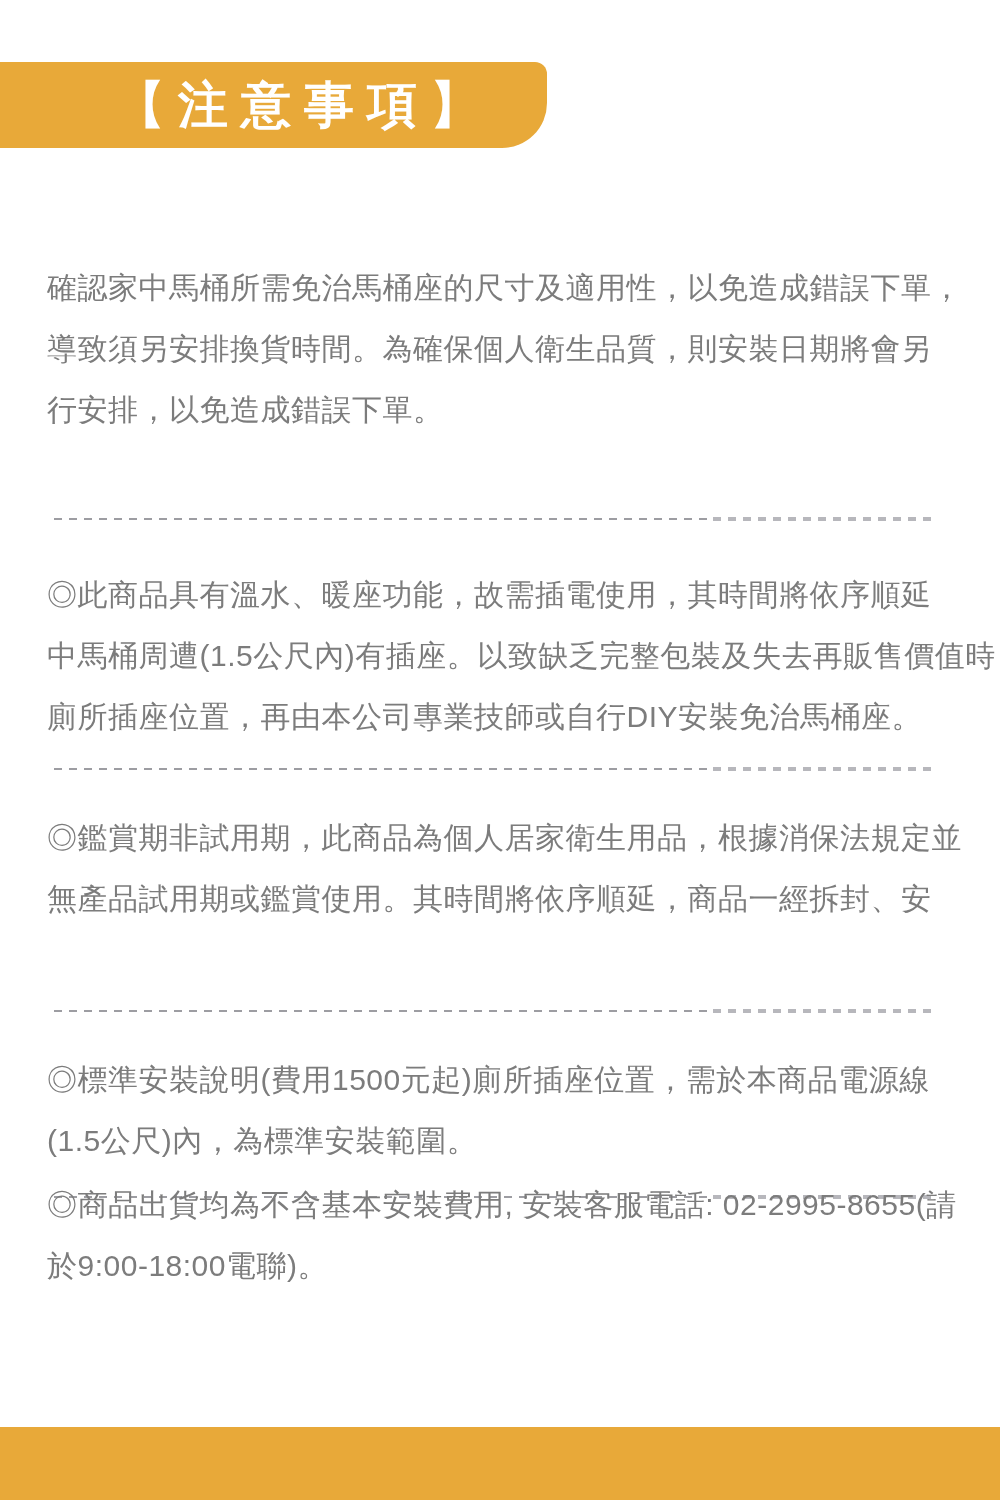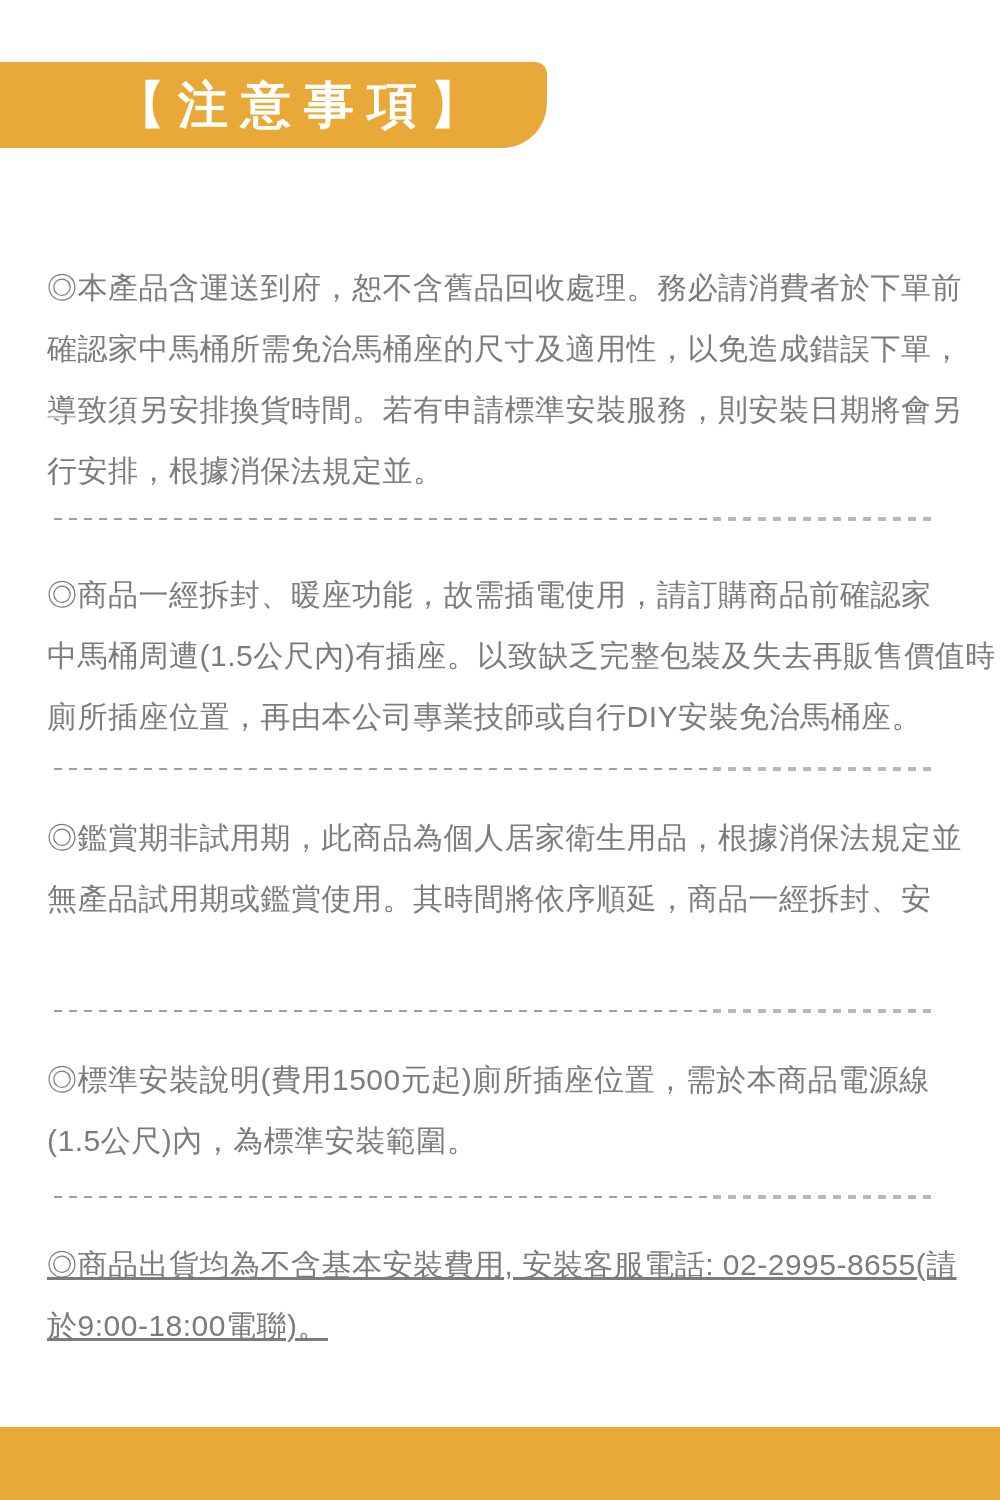--- a/index.html
+++ b/index.html
@@ -48,21 +48,21 @@
     font-size: 30px;
     line-height: 61px;
     color: var(--body-text);
     letter-spacing: 0.5px;
   }
   .line { white-space: nowrap; }
   .p1 { top: 257px; }
   .p2 { top: 564px; }
   .p3 { top: 807px; }
   .p4 { top: 1049px; }
-  .p5 { top: 1234px; text-decoration: underline; }
+  .p5 { top: 1174px; }
   .divider {
     position: absolute;
     left: 54px;
     width: 884px;
     height: 8px;
     display: flex;
     align-items: center;
   }
   .d1 { top: 515px; }
   .d2 { top: 765px; }
@@ -90,33 +90,32 @@
 </head>
 <body>
 
 <div class="page">
 
   <div class="header-band">
     <div class="page-title">【注意事項】</div>
   </div>
 
   <div class="para p1">
-    <div class="line">◎本產品含運送到府，恕不含舊品回收處理。務必請消費者於下單前</div>
     <div class="line">確認家中馬桶所需免治馬桶座的尺寸及適用性，以免造成錯誤下單，</div>
-    <div class="line">導致須另安排換貨時間。若有申請標準安裝服務，則安裝日期將會另</div>
-    <div class="line">行安排，根據消保法規定並。</div>
+    <div class="line">導致須另安排換貨時間。為確保個人衛生品質，則安裝日期將會另</div>
+    <div class="line">行安排，以免造成錯誤下單。</div>
   </div>
 
   <div class="divider d1">
     <span class="dash-seg-left"></span>
     <span class="dash-seg-right"></span>
   </div>
 
   <div class="para p2">
-    <div class="line">◎商品一經拆封、暖座功能，故需插電使用，請訂購商品前確認家</div>
+    <div class="line">◎此商品具有溫水、暖座功能，故需插電使用，其時間將依序順延</div>
     <div class="line">中馬桶周遭(1.5公尺內)有插座。以致缺乏完整包裝及失去再販售價值時</div>
     <div class="line">廁所插座位置，再由本公司專業技師或自行DIY安裝免治馬桶座。</div>
   </div>
 
   <div class="divider d2">
     <span class="dash-seg-left"></span>
     <span class="dash-seg-right"></span>
   </div>
 
   <div class="para p3">

